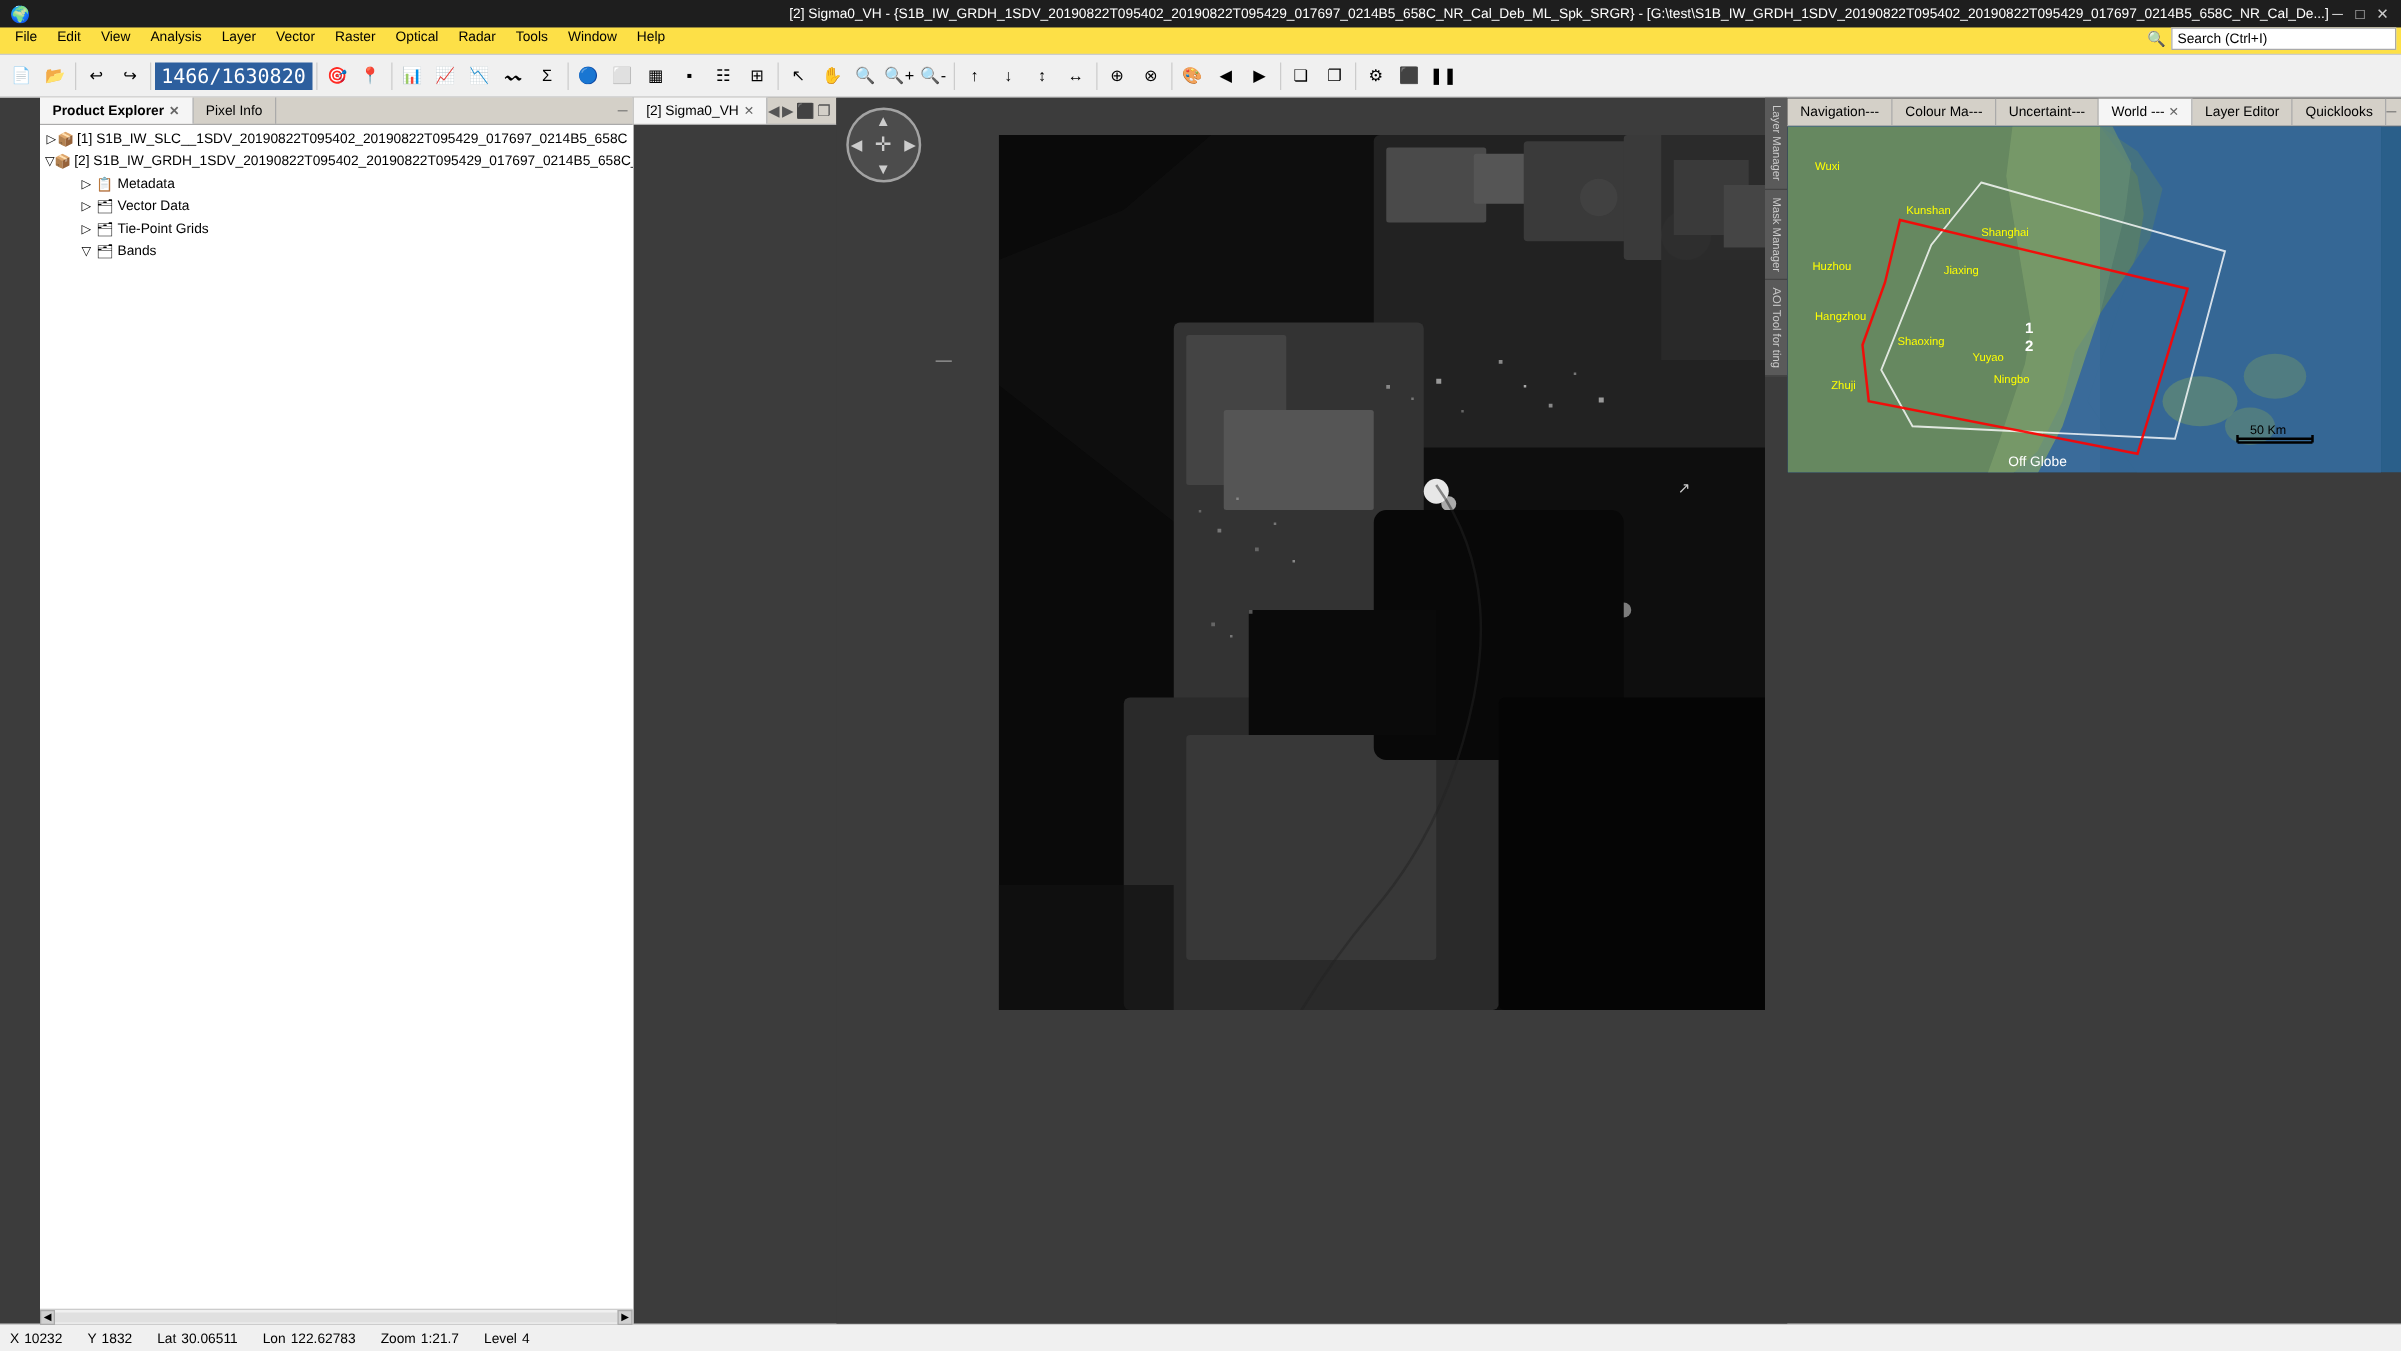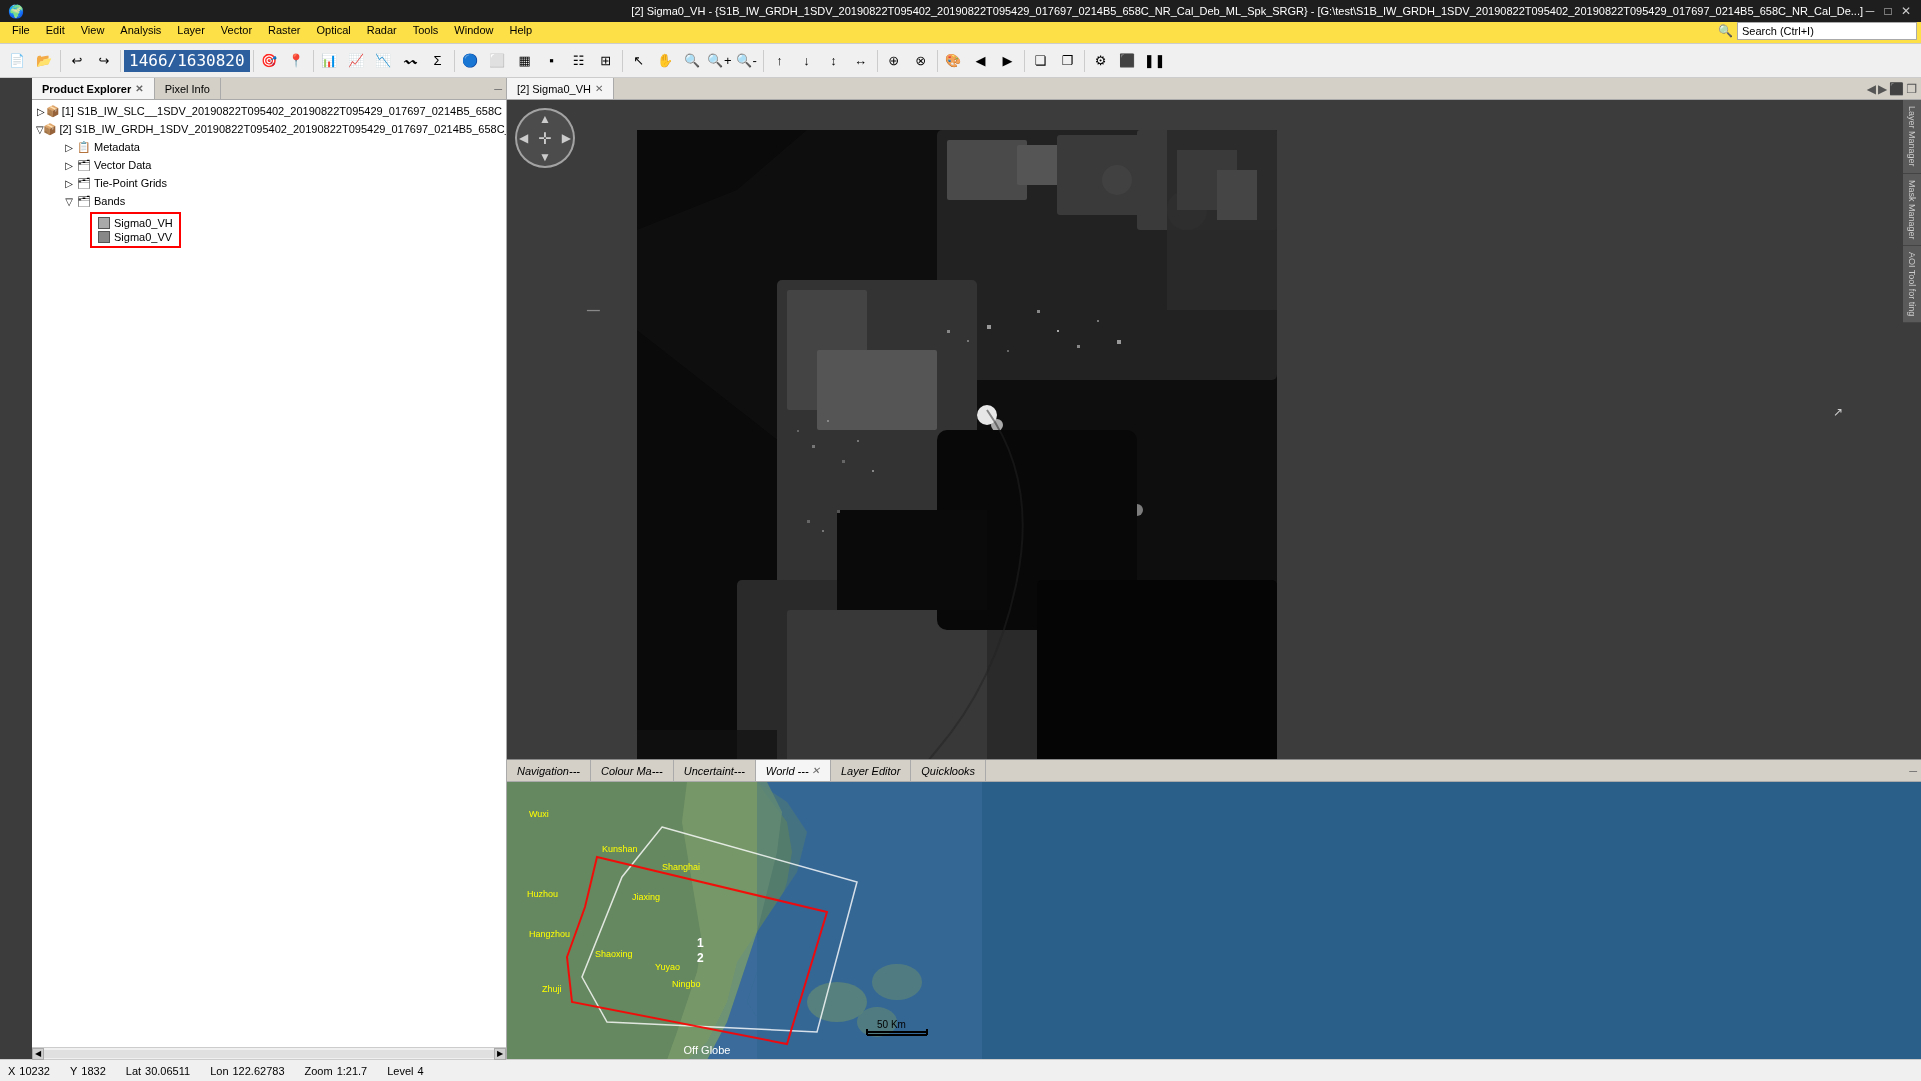--- a/index.html
+++ b/index.html
@@ -59,21 +59,21 @@
     
     #image-viewport { flex: 1; background: #3c3c3c; overflow: hidden; position: relative; }
     
     
     #right-sidebar { width: 18px; background: #3c3c3c; display: flex; flex-direction: column; }
     .sidebar-handle { width: 18px; background: #5a5a5a; color: #ccc; font-size: 9px; writing-mode: vertical-rl; text-orientation: mixed; padding: 6px 2px; cursor: pointer; border-bottom: 1px solid #444; display: flex; align-items: center; justify-content: center; }
     
     
     #bottom-panel { height: 300px; display: flex; flex-direction: column; border-top: 1px solid #888; }
     #bottom-tabs { background: #d4d0c8; height: 22px; display: flex; align-items: center; border-bottom: 1px solid #aaa; }
-    .bottom-tab { padding: 2px 10px; font-size: 11px; cursor: pointer; border-right: 1px solid #aaa; height: 100%; display: flex; align-items: center; font-style: italic; }
+    .bottom-tab { padding: 2px 10px; font-size: 11px; cursor: pointer; border-right: 1px solid #aaa; height: 100%; display: flex; align-items: center; }
     .bottom-tab.active { background: #f5f5f5; }
     .bottom-tab-x { margin-left: 3px; font-size: 10px; cursor: pointer; color: #666; }
     .bottom-minimize { margin-left: auto; margin-right: 4px; cursor: pointer; font-size: 11px; color: #666; }
     
     #bottom-content { display: flex; flex: 1; overflow: hidden; }
     
     
     #nav-map { flex: 1; position: relative; background: #2a5f8a; overflow: hidden; }
     
     
@@ -226,42 +226,30 @@
         <span class="expander">▷</span>
         <span class="icon">🗂</span>
         <span class="label">Tie-Point Grids</span>
       </div>
       <div class="tree-item indent2">
         <span class="expander">▽</span>
         <span class="icon">🗂</span>
         <span class="label">Bands</span>
       </div>
 
-      <div style="padding-left: 56px; margin: 2px 0;">
-        <div style="border: 2px solid red; display: inline-block; padding: 2px 6px; background: #fff;">
-          <div class="band-row">
-            <span class="ch-icon vh"></span>
-            <span>Sigma0_VH</span>
-          </div>
-          <div class="band-row">
-            <span class="ch-icon vv"></span>
-            <span>Sigma0_VV</span>
-          </div>
-        </div>
-      </div>
     </div>
 
     <div id="tree-hscroll">
       <div class="hscroll-btn">◀</div>
       <div class="hscroll-track"></div>
       <div class="hscroll-btn">▶</div>
     </div>
   </div>
 
-  <div style="flex:1; display:flex; flex-direction:column;">
+  <div style="flex:1; display:flex; ">
 
     <div id="image-tabs">
       <div class="img-tab active">
         <span>[2] Sigma0_VH</span>
         <span class="img-tab-close">✕</span>
       </div>
       <div id="nav-arrows">
         <span class="nav-arrow">◀</span>
         <span class="nav-arrow">▶</span>
         <span class="img-maximize">⬛</span>

